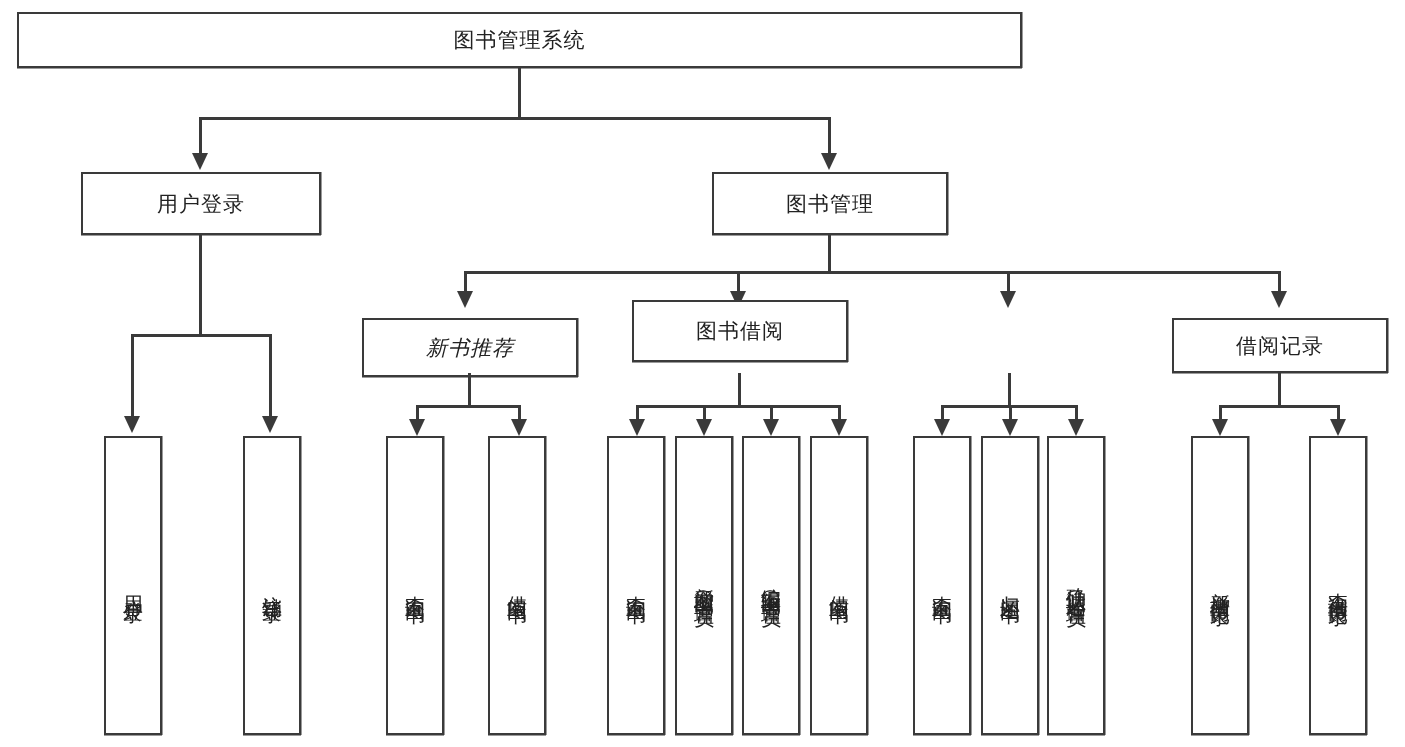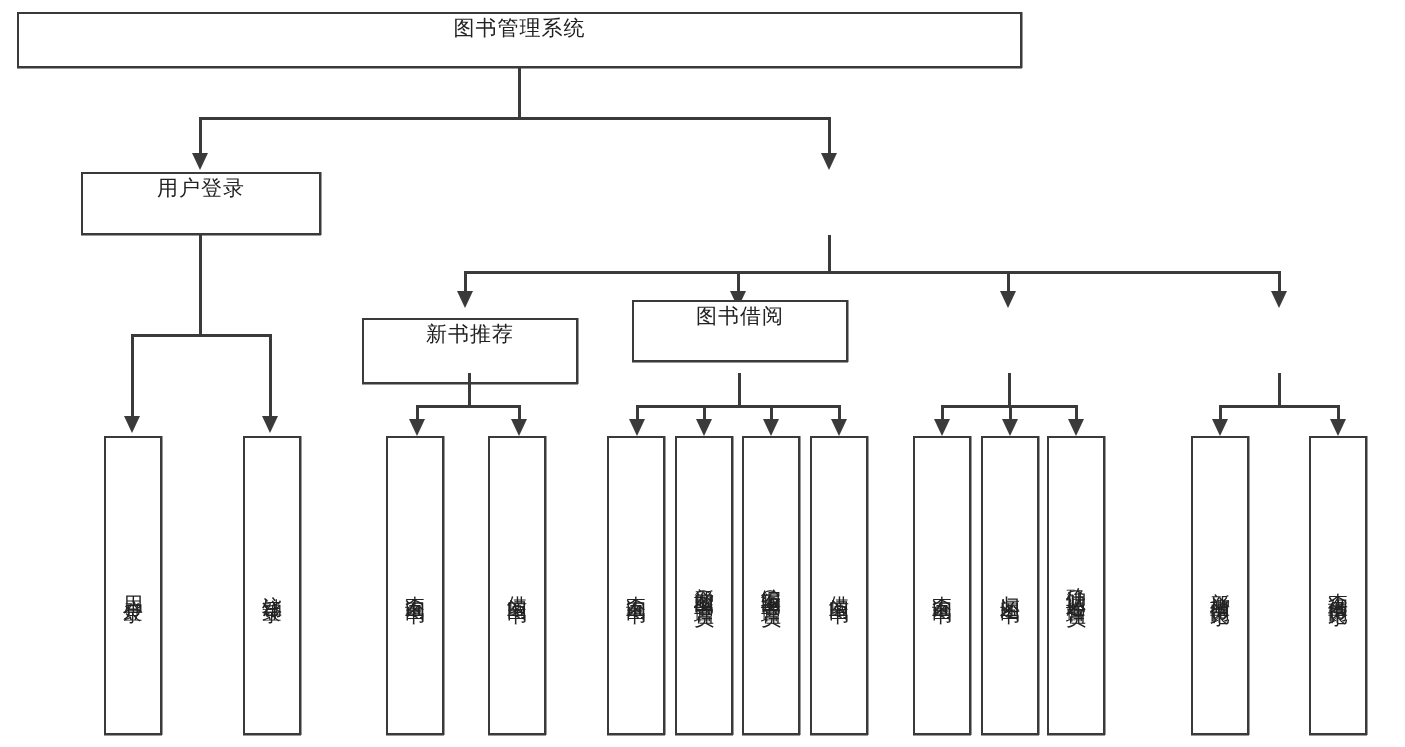--- a/index.html
+++ b/index.html
@@ -4,21 +4,21 @@
 <title>图书管理系统功能结构图</title>
 <style>
   html,body{margin:0;padding:0;background:#ffffff;}
   body{width:1405px;height:747px;overflow:hidden;
        font-family:"Liberation Sans","DejaVu Sans",sans-serif;color:#2b2b2b;}
   #stage{position:relative;width:1405px;height:747px;background:#fff;}
 
   .node{position:absolute;box-sizing:border-box;background:#ffffff;
         border:2px solid #3a3a3a;
         box-shadow:0 1px 0 0 #9a9a9a, 1px 0 0 0 #9a9a9a;
-        display:flex;align-items:flex-start;justify-content:center;
+        display:flex;align-items:center;justify-content:center;
         font-size:21px;color:#222;letter-spacing:1px;}
   .node.h{ }
   .node.v{writing-mode:vertical-rl;text-orientation:upright;
           letter-spacing:3px;font-size:20px;line-height:1.05;
           padding:6px 0;align-items:center;justify-content:center;}
   .node.v .lbl{writing-mode:vertical-rl;text-orientation:upright;white-space:nowrap;}
 
   .ln{position:absolute;background:#3a3a3a;}
   .ln.vt{width:3px;}
   .ln.hz{height:3px;}
@@ -42,44 +42,50 @@
   <div class="ln vt" style="left:518px;top:68px;height:50px;"></div>
   <div class="ln hz" style="left:199px;top:117px;width:632px;"></div>
   <div class="ln vt" style="left:199px;top:117px;height:38px;"></div>
   <div class="arw" style="left:192px;top:153px;"></div>
   <div class="ln vt" style="left:828px;top:117px;height:38px;"></div>
   <div class="arw" style="left:821px;top:153px;"></div>
 
   <div class="node h" style="left:81px;top:172px;width:240px;height:63px;">
     <span class="lbl">用户登录</span>
   </div>
+  <div class="node h" style="left:712px;top:172px;width:236px;height:63px;">
+    <span class="lbl">图书管理</span>
+  </div>
 
   <div class="ln vt" style="left:199px;top:235px;height:101px;"></div>
   <div class="ln hz" style="left:131px;top:334px;width:140px;"></div>
   <div class="ln vt" style="left:131px;top:334px;height:84px;"></div>
   <div class="arw" style="left:124px;top:416px;"></div>
   <div class="ln vt" style="left:269px;top:334px;height:84px;"></div>
   <div class="arw" style="left:262px;top:416px;"></div>
 
   <div class="ln vt" style="left:828px;top:235px;height:38px;"></div>
   <div class="ln hz" style="left:464px;top:271px;width:817px;"></div>
   <div class="ln vt" style="left:464px;top:271px;height:22px;"></div>
   <div class="arw" style="left:457px;top:291px;"></div>
   <div class="ln vt" style="left:737px;top:271px;height:22px;"></div>
   <div class="arw" style="left:730px;top:291px;"></div>
   <div class="ln vt" style="left:1007px;top:271px;height:22px;"></div>
   <div class="arw" style="left:1000px;top:291px;"></div>
   <div class="ln vt" style="left:1278px;top:271px;height:22px;"></div>
   <div class="arw" style="left:1271px;top:291px;"></div>
 
-  <div class="node h" style="left:362px;top:318px;width:216px;height:66px;">
+  <div class="node h" style="left:362px;top:318px;width:216px;height:59px;font-style:italic;">
     <span class="lbl">新书推荐</span>
   </div>
   <div class="node h" style="left:632px;top:300px;width:216px;height:62px;">
     <span class="lbl">图书借阅</span>
+  </div>
+  <div class="node h" style="left:1172px;top:318px;width:216px;height:55px;">
+    <span class="lbl">借阅记录</span>
   </div>
 
   <div class="ln vt" style="left:468px;top:373px;height:34px;"></div>
   <div class="ln hz" style="left:416px;top:405px;width:105px;"></div>
   <div class="ln vt" style="left:416px;top:405px;height:16px;"></div>
   <div class="arw" style="left:409px;top:419px;"></div>
   <div class="ln vt" style="left:518px;top:405px;height:16px;"></div>
   <div class="arw" style="left:511px;top:419px;"></div>
 
   <div class="ln vt" style="left:738px;top:373px;height:34px;"></div>

